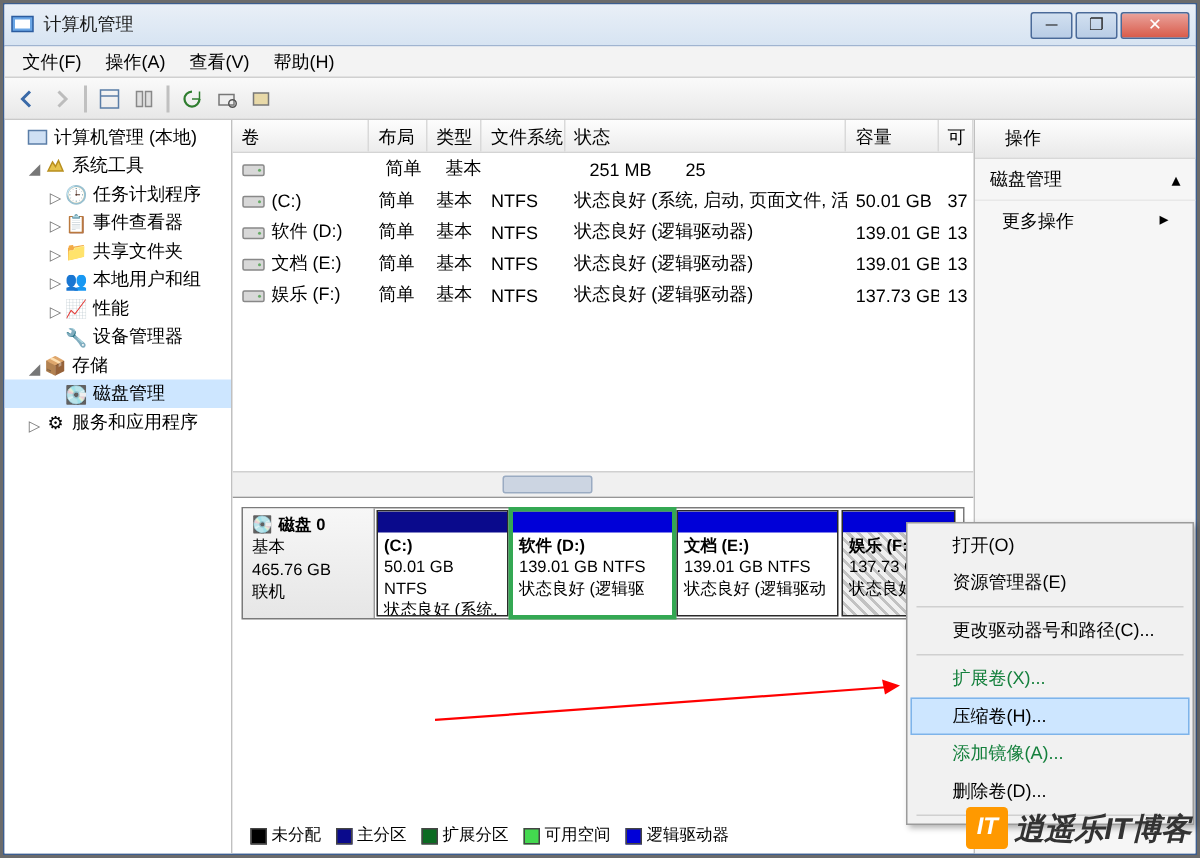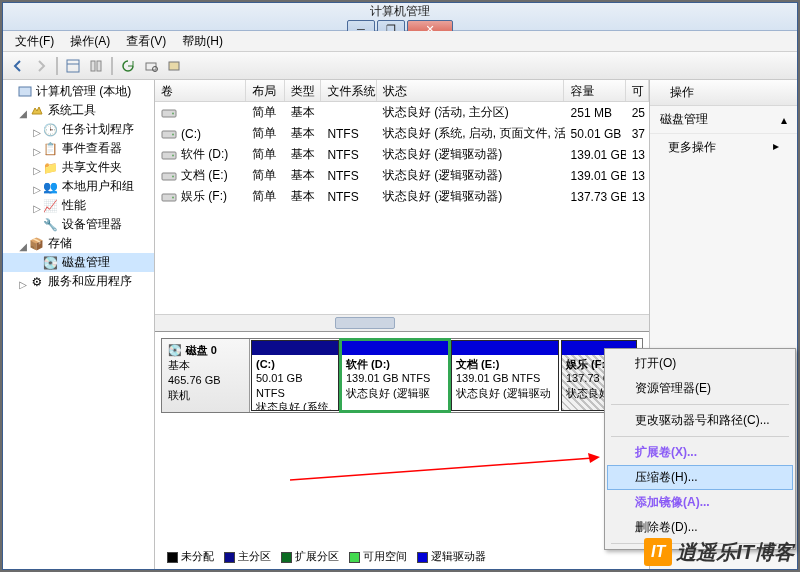--- a/index.html
+++ b/index.html
@@ -1,19 +1,19 @@
 <!DOCTYPE html>
 <html><head>
 <meta charset="utf-8">
 <style>
 * { margin: 0; padding: 0; box-sizing: border-box; font-family: "Microsoft YaHei", "SimSun", Arial, sans-serif; }
 body { background: #6b6b6b; width: 800px; height: 572px; overflow: hidden; position: relative; }
 .window { position: absolute; top: 2px; left: 2px; right: 2px; bottom: 2px; background: #fff; border: 1px solid #3b5d8f; display: flex; flex-direction: column; }
 
-.titlebar { height: 28px; background: linear-gradient(#e9eff7, #d7e4f2); display: flex; align-items: center; padding: 0 4px; border-bottom: 1px solid #a0b4d0; flex-direction: column; }
+.titlebar { height: 28px; background: linear-gradient(#e9eff7, #d7e4f2); display: flex; align-items: center; padding: 13px 4px; border-bottom: 1px solid #a0b4d0; }
 .titlebar .ticon { width: 16px; height: 16px; margin-right: 6px; }
 .titlebar .title { font-size: 12px; color: #1a1a1a; flex: 1; }
 .winbtns { display: flex; gap: 2px; }
 .winbtn { width: 28px; height: 18px; border: 1px solid #4a6a99; background: linear-gradient(#d2e0f0,#b9cde6); border-radius: 2px; display:flex;align-items:center;justify-content:center;font-size:11px;color:#2b2b2b;}
 .winbtn.close { background: linear-gradient(#e9a29b,#d95b4a); color:#fff; width:46px;}
 
 .menubar { height: 21px; background: #f3f3f3; border-bottom: 1px solid #d0d0d0; display: flex; align-items: center; padding: 0 4px; font-size: 12px; }
 .menubar .mitem { padding: 18px 8px; }
 
 .toolbar { height: 28px; background: linear-gradient(#fafafa,#e8e8e8); border-bottom: 1px solid #c9c9c9; display:flex; align-items:center; padding:0 5px; gap:3px;}
@@ -54,21 +54,21 @@
 .legend { position:absolute; bottom:6px; left:165px; font-size:11px; display:flex; gap:10px; align-items:center; background:#fff; padding:2px;}
 .legend .sw { width:11px; height:11px; display:inline-block; vertical-align:middle; margin-right:3px; border:1px solid #444;}
 
 .actions { width:147px; background:#f6f6f6; font-size:12px;}
 .actions .ahead { background:linear-gradient(#fdfdfd,#e9e9e9); padding:4px 20px; border-bottom:1px solid #d8d8d8; font-weight:normal;}
 .actions .asec { padding:5px 10px; border-bottom:1px solid #e8e8e8; display:flex; justify-content:space-between; align-items:center;}
 .actions .asub { padding:5px 18px;}
 
 .ctxmenu { position:absolute; right:4px; top:348px; width:192px; background:#f1f1f1; border:1px solid #9b9b9b; box-shadow:2px 2px 4px rgba(0,0,0,.3); font-size:12px; padding:2px;}
 .ctxmenu .citem { padding:4px 20px 4px 28px; white-space:nowrap;}
-.ctxmenu .citem.dis { color:#8b5cf6;font-weight:bold;}
+.ctxmenu .citem.dis { color:#15803d;}
 .ctxmenu .citem.hov { background:#cde6ff; border:1px solid #7eb4ea; padding:3px 19px 3px 27px;}
 .ctxmenu .csep { height:1px; background:#d0d0d0; margin:3px 4px;}
 
 .watermark { position:absolute; right:6px; bottom:6px; font-size:20px; font-weight:bold; color:#333; font-style:italic; display:flex; align-items:center; gap:4px;}
 .watermark .wicon { width:28px; height:28px; background:#ff9900; border-radius:3px; color:#fff; display:flex;align-items:center;justify-content:center; font-size:16px;}
 
 .arrow { position:absolute; left:290px; top:448px; pointer-events:none;}
 </style>
 </head>
 <body>
@@ -220,21 +220,20 @@
             <div class="vrow">
               <div class="col" style="width:96px">
                 <svg class="dicon" viewBox="0 0 16 12">
                   <rect x="1" y="3" width="14" height="7" rx="1" fill="#d8d8d8" stroke="#888"></rect>
                   <circle cx="12" cy="6.5" r="1" fill="#6a6"></circle>
                 </svg>
               </div>
   <div class="col" style="width:40px">简单</div>
               <div class="col" style="width:38px">基本</div>
   <div class="col" style="width:58px"></div>
-              <div class="col" style="width:198px">状态良好 (活动, 主分区)</div>
   <div class="col" style="width:64px">251 MB</div>
               <div class="col" style="width:24px">25</div>
             </div>
             <div class="vrow">
               <div class="col" style="width:96px"><svg class="dicon" viewBox="0 0 16 12">
                   <rect x="1" y="3" width="14" height="7" rx="1" fill="#d8d8d8" stroke="#888"></rect>
                   <circle cx="12" cy="6.5" r="1" fill="#6a6"></circle>
                 </svg>(C:)</div>
   <div class="col" style="width:40px">简单</div>
               <div class="col" style="width:38px">基本</div>

